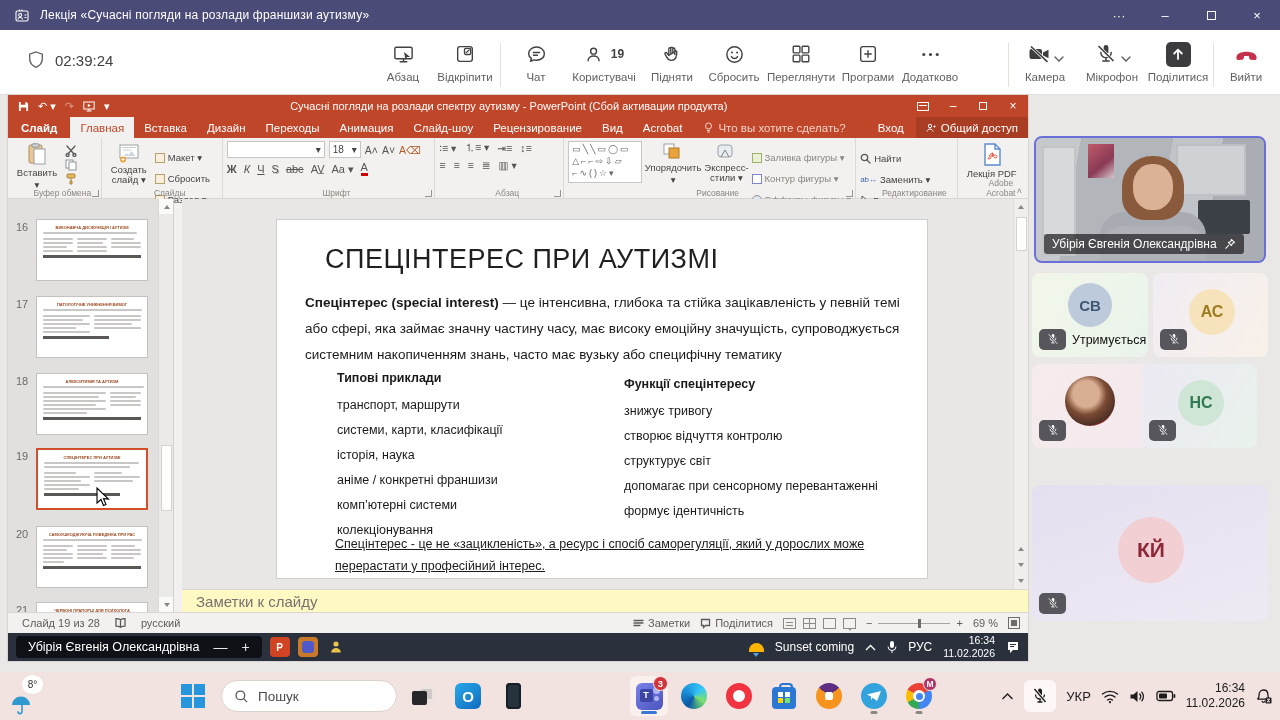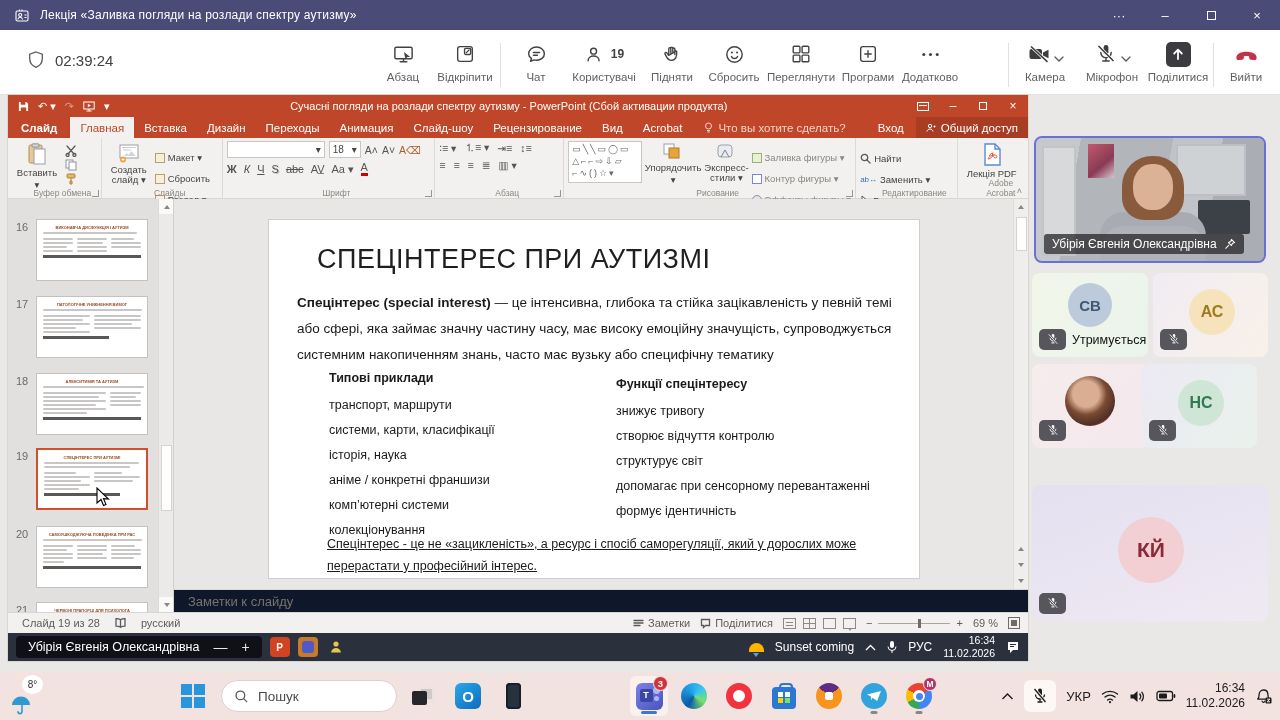--- a/index.html
+++ b/index.html
@@ -59,21 +59,21 @@
   .minicol { display:flex; flex-direction:column; justify-content:flex-start; gap:2px; font-size:9.5px; color:#444; }
   .minirow { display:flex; align-items:center; gap:3px; white-space:nowrap;margin-top:8px; }
   .mi { width:10px; height:10px; display:inline-block; border:1px solid #b7a06b; background:#f7efdc; }
   .glyphrow { display:flex; align-items:center; gap:4px; font-size:10.5px; color:#555; }
   .combo { background:#fff; border:1px solid #c9c6c3; height:17px; display:flex; align-items:center; font-size:10px; color:#444; padding:0 3px; }
   .shapesbox { width:98px; height:42px; background:#fff; border:1px solid #c9c6c3; font-size:9px; color:#666; padding:1px 3px; line-height:1.35; letter-spacing:2px; }
   .rib-collapse { position:absolute; right:6px; bottom:2px; color:#8a8680; font-size:9px; }
   .launcher { position:absolute; right:2px; bottom:1px; width:7px; height:7px; border-right:1.5px solid #9a968f; border-bottom:1.5px solid #9a968f; }
 
   
-  .ppt-work { height:413px; display:flex; }
+  .ppt-work { height:413px; display:flex;gap:8px; }
   .panel { width:166px; background:#e2e0de; position:relative; overflow:hidden; border-right:1px solid #d2cfcc; }
   .thumbrow { position:absolute; left:0; width:100%; display:flex; }
   .th-num { width:28px; text-align:center; font-size:11px; color:#6d6a66; padding-top:2px; }
   .thumb { width:112px; height:62px; background:#fff; border:1px solid #c4c1be; position:relative; overflow:hidden; }
   .thumb.sel { border:2px solid #d1502c; }
   .th-title { font-size:4px; font-weight:bold; color:#9c4a22; text-align:center; margin-top:5px; white-space:nowrap; overflow:hidden; }
   .th-line { height:2px; background:#c9c7c5; border-radius:1px; margin:2px 6px 0; }
   .th-cols { display:flex; gap:4px; padding:2px 6px 0; }
   .th-cols > div { flex:1; }
   .th-cols .th-line { margin:2px 0 0; }
@@ -84,21 +84,21 @@
   .tri-up { width:0; height:0; border-left:3.5px solid transparent; border-right:3.5px solid transparent; border-bottom:4.5px solid #8a8680; }
   .tri-down { width:0; height:0; border-left:3.5px solid transparent; border-right:3.5px solid transparent; border-top:4.5px solid #8a8680; }
 
   .edcol { flex:1; display:flex; flex-direction:column; }
   .editor { height:390px; background:#e9e7e5; position:relative; }
   .slide { position:absolute; left:95px; top:21px; width:650px; height:358px; background:#fff; box-shadow:0 0 0 1px #d0cdca; }
   .escroll { position:absolute; right:0; top:0; width:15px; height:100%; background:#f0eeec; border-left:1px solid #e0ddda; display:flex; flex-direction:column; align-items:center; }
   .escroll .ethumb { width:11px; height:34px; background:#fdfdfc; border:1px solid #d5d2cf; margin-top:2px; }
   .escroll .ebtn { height:16px; display:flex; align-items:center; justify-content:center; width:100%; }
   .esp { flex:1; }
-  .notes { height:23px; background:#0f172a; border-top:1px solid #d9d6d3; display:flex; align-items:center; padding-left:14px; font-size:13px; color:#767370; }
+  .notes { height:23px; background:#fef9c3; border-top:1px solid #d9d6d3; display:flex; align-items:center; padding-left:14px; font-size:15px; color:#767370; }
 
   
   .sl-title { position:absolute; left:48px; top:24px; font-size:27px; color:#1f1f1f; letter-spacing:.5px; }
   .sl-intro { position:absolute; left:28px; top:70px; width:600px; font-size:13.5px; line-height:1.92; color:#1a1a1a; }
   .sl-cols { position:absolute; left:60px; top:146px; width:560px; display:flex; }
   .sl-col { font-size:12.5px; color:#1a1a1a; }
   .sl-col .hd { font-weight:bold; margin-bottom:2px; }
   .sl-col div { line-height:25px; }
   .sl-concl { position:absolute; left:58px; top:314px; width:560px; font-size:12.5px; line-height:1.75; color:#1a1a1a; text-decoration:underline; }
 
@@ -197,21 +197,21 @@
   <header id="t-titlebar">
     <span id="t-meet-ic">
       <svg width="16" height="16" viewBox="0 0 16 16">
           <g stroke="#fff" stroke-width="1.1" fill="none">
             <rect x="2" y="4" width="12" height="10" rx="1.5"></rect>
             <circle cx="6.2" cy="8" r="1.5"></circle>
             <path d="M3.8 12.5c.3-1.4 1.2-2.2 2.4-2.2s2.1.8 2.4 2.2M10.5 8h2M10.5 10.5h2M5.5 4V2.6M8 4V2.6"></path>
           </g>
         </svg>
     </span>
-    <span class="t-title">Лекція «Заливка погляди на розлади спектру аутизму»</span>
+    <span class="t-title">Лекція «Сучасні погляди на розлади франшизи аутизму»</span>
     <span class="spacer"></span>
     <span class="wbtn">···</span>
     <span class="wbtn">–</span>
     <span class="wbtn">
         <span class="sq"></span>
       </span>
     <span class="wbtn">×</span>
   </header>
 
   <div id="t-toolbar">

